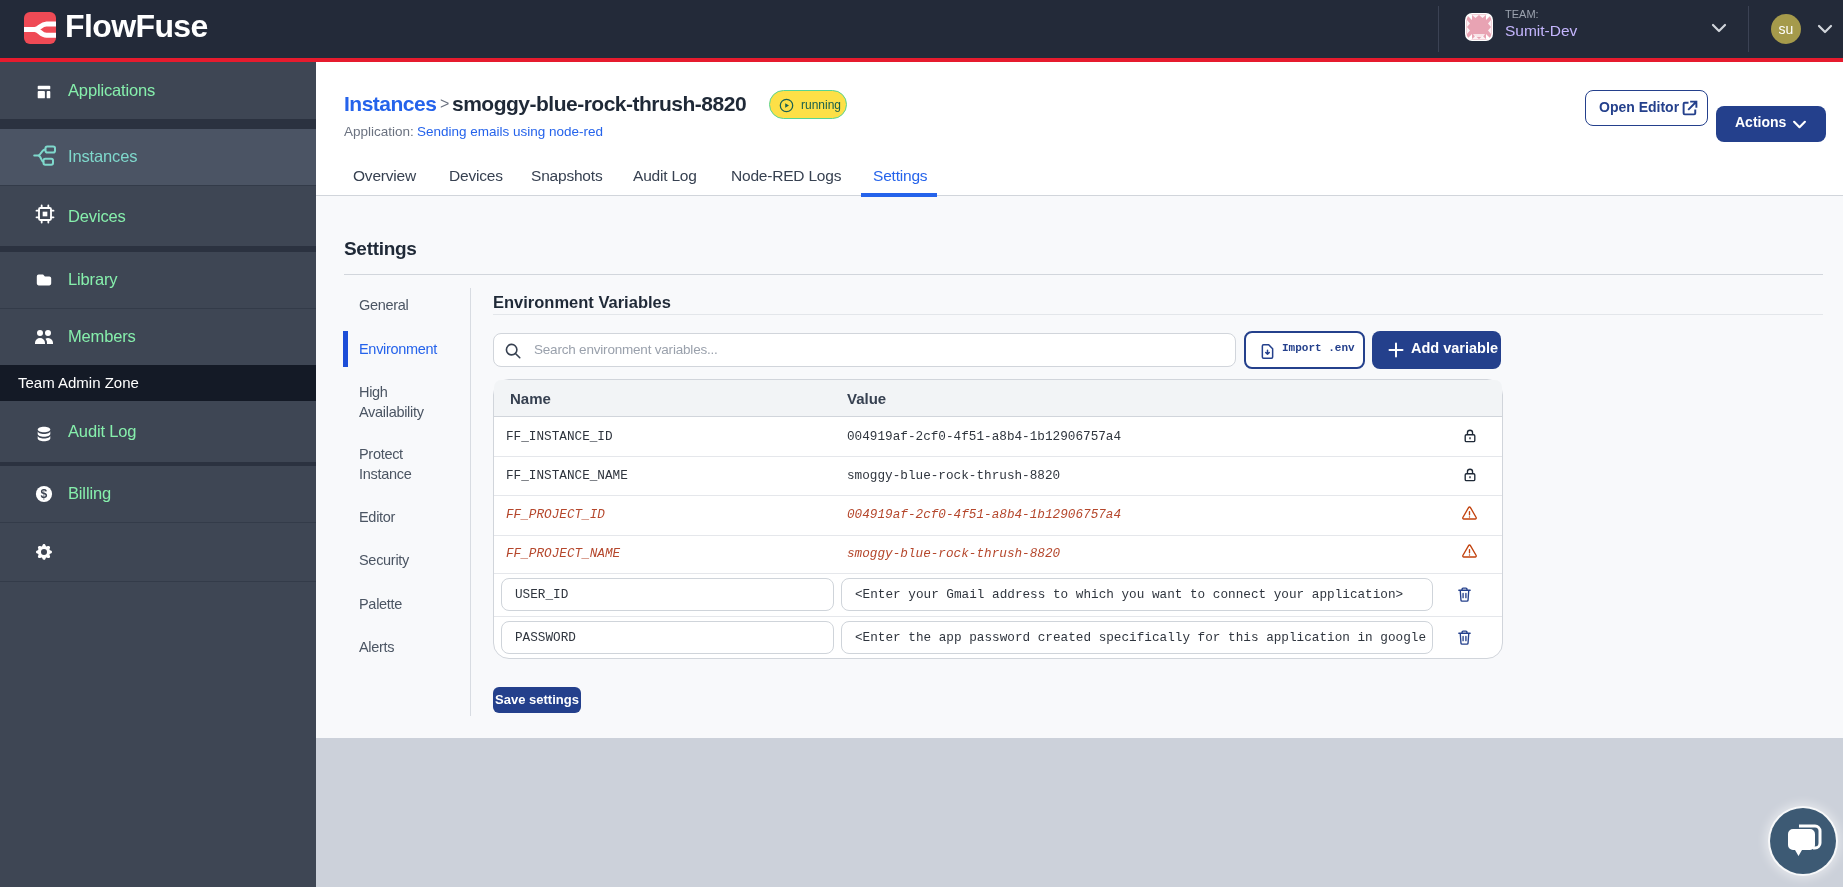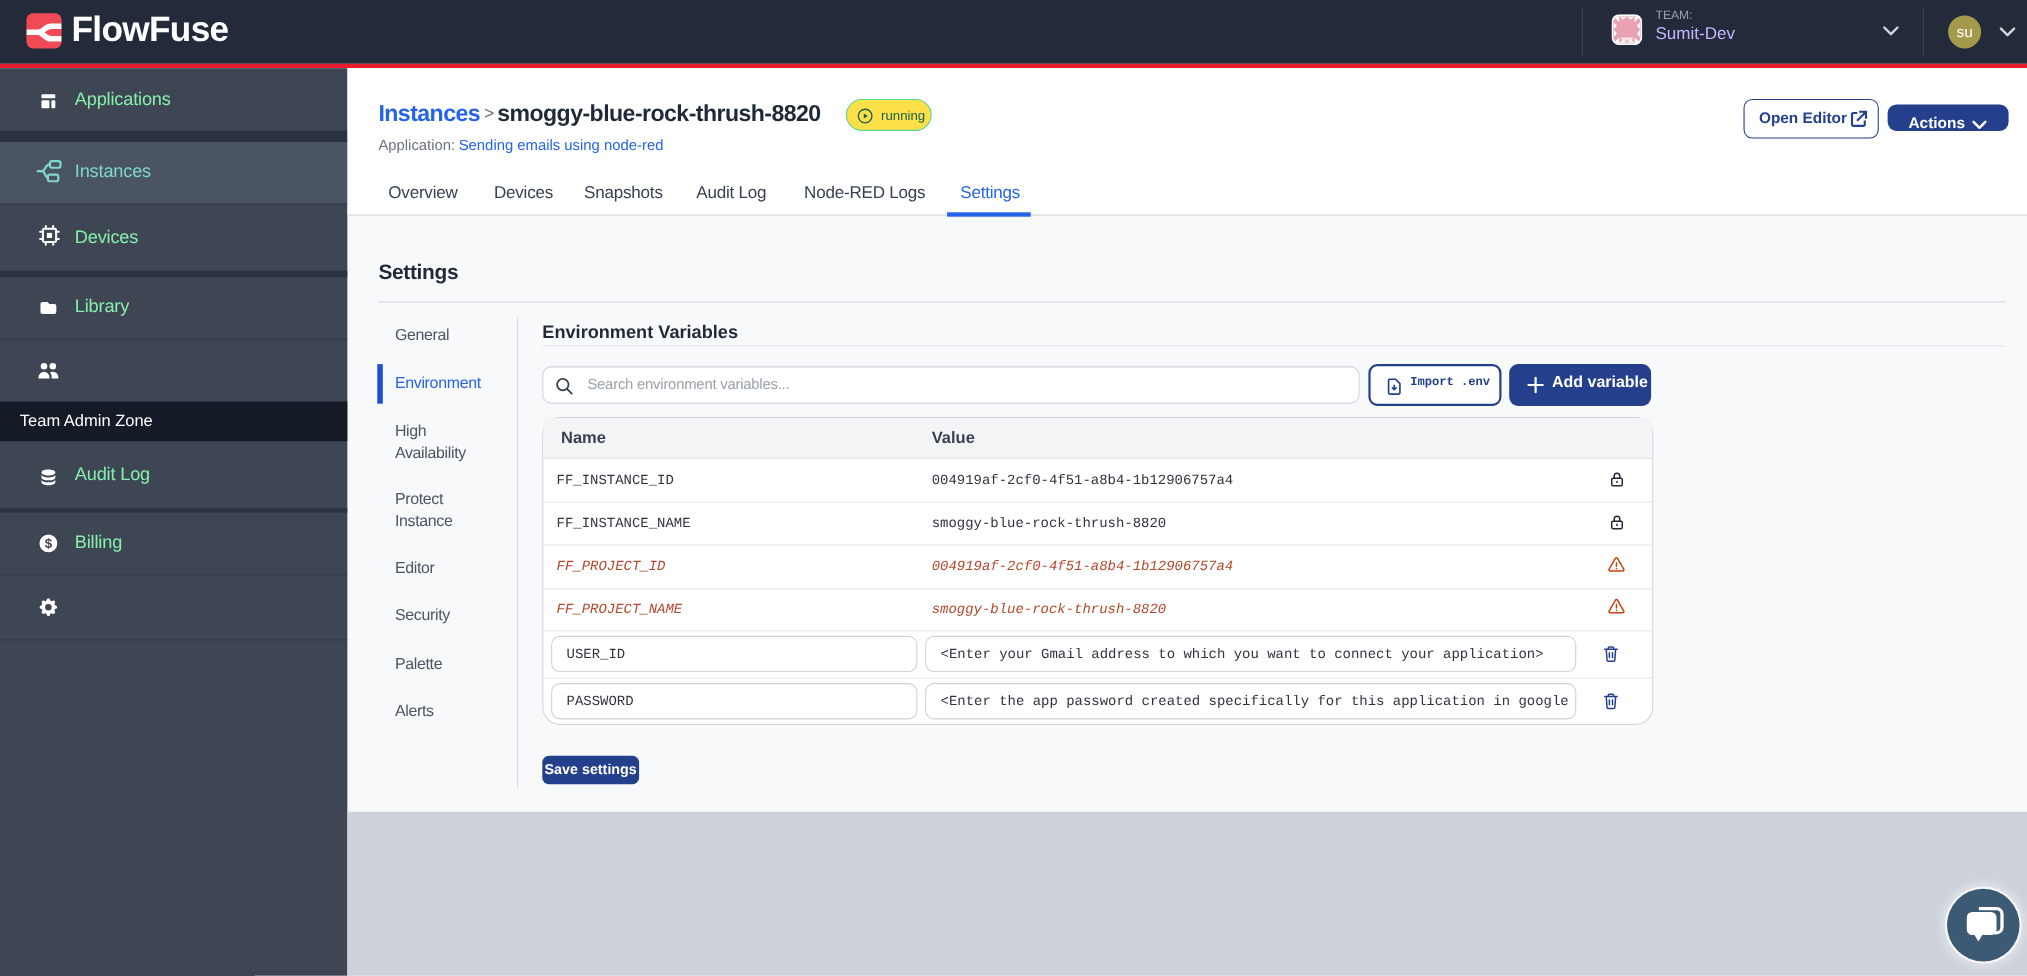--- a/index.html
+++ b/index.html
@@ -56,21 +56,21 @@
   #btn-import { position:absolute; left:928px; top:269px; width:121px; height:38px; background:#fff;
     border:2px solid #24408c; border-radius:8px; color:#24408c; white-space:nowrap; }
   #btn-import .t { position:absolute; left:36px; top:9px; font-size:11px; font-weight:700;font-family:Liberation Mono, monospace; }
   #btn-add { position:absolute; left:1056px; top:269px; width:129px; height:38px; background:#24408c;
     border-radius:8px; color:#fff; white-space:nowrap; }
   #btn-add .t { position:absolute; left:39px; top:9px; font-size:14.5px; font-weight:700; }
   
   #btn-open { position:absolute; left:1269px; top:28px; width:123px; height:36px; background:#fff;
     border:1.5px solid #24408c; border-radius:8px; color:#24408c; white-space:nowrap; }
   #btn-open .t { position:absolute; left:13px; top:8px; font-size:14px; font-weight:700; }
-  #btn-act { position:absolute; left:1400px; top:33px; width:110px; height:24px; background:#24408c;
+  #btn-act { position:absolute; left:1400px; top:44px; width:110px; height:36px; background:#24408c;
     border-radius:8px; color:#fff; white-space:nowrap;padding-left:44px; }
   #btn-act .t { position:absolute; left:19px; top:8px; font-size:14px; font-weight:700; }
   
   #tbl { position:absolute; left:177px; top:317px; width:1010px; height:280px; background:#fff;
     border:1px solid #d1d5db; border-radius:16px; }
   #tbl .hdr { position:absolute; left:0; top:0; width:1008px; height:37px; background:#f2f4f6;
     border-bottom:1px solid #d1d5db; border-radius:7px 7px 0 0; font-size:15px; font-weight:700; color:#374151; }
   .rowline { position:absolute; left:0; width:1008px; height:1px; background:#e5e7eb; }
   .mono { font-family:"Liberation Mono", monospace; font-size:12.7px; color:#2f353e; }
   .mono.red { color:#b5472c; font-style:italic; }
@@ -124,20 +124,23 @@
     </div>
   <div class="thinb" style="top:123px;"></div>
   <div class="navitem" style="top:124px; height:60px;">
       <span class="tx" style="top:21px;">Devices</span>
     </div>
   <div class="gap" style="top:184px; height:6px;"></div>
   <div class="navitem" style="top:190px; height:56px;">
       <span class="tx" style="top:18px;">Library</span>
     </div>
   <div class="thinb" style="top:246px;"></div>
+  <div class="navitem" style="top:247px; height:56px;">
+      <span class="tx" style="top:18px;">Members</span>
+    </div>
   <div id="adminzone">Team Admin Zone</div>
   <div class="navitem" style="top:339px; height:61px;">
       <span class="tx" style="top:21px;">Audit Log</span>
     </div>
   <div class="gap" style="top:400px; height:4px;"></div>
   <div class="navitem" style="top:404px; height:56px;">
       <span class="tx" style="top:18px;">Billing</span>
     </div>
   <div class="thinb" style="top:460px;"></div>
   <div class="thinb" style="top:519px;"></div>

